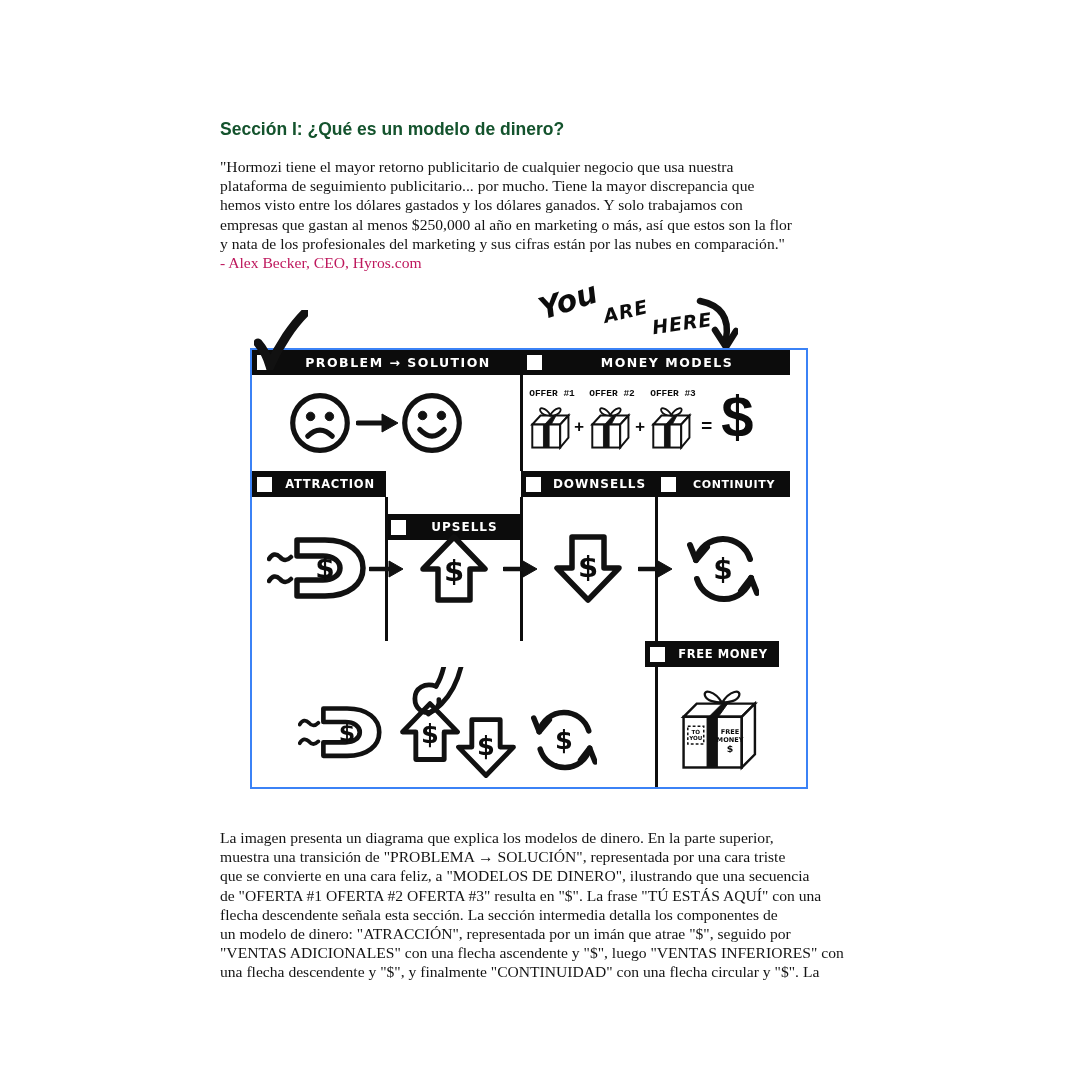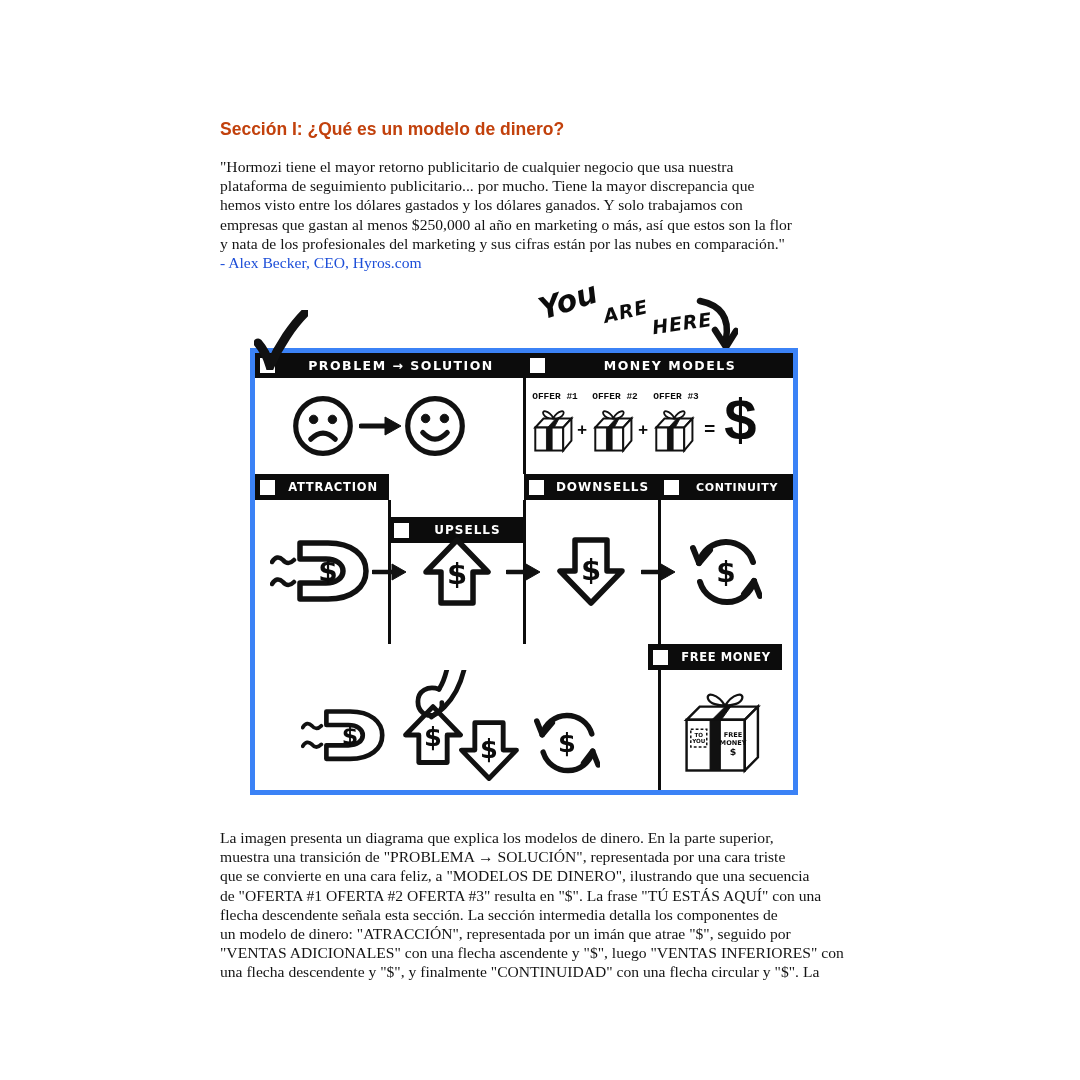--- a/index.html
+++ b/index.html
@@ -1,29 +1,29 @@
 <!DOCTYPE html>
 <html><head>
 <meta charset="utf-8">
 <style>
   html,body{margin:0;padding:0;background:#ffffff;}
   .page{position:relative;width:1080px;height:1080px;background:#fff;overflow:hidden;
         font-family:"Liberation Serif",serif;color:#1a1a1a;}
   .heading{position:absolute;left:220px;top:118px;width:680px;margin:0;
            font-family:"Liberation Sans",sans-serif;font-weight:700;font-size:17.5px;
-           color:#c2410c;line-height:22px;}
+           color:#14532d;line-height:22px;}
   .para{position:absolute;left:220px;width:672px;margin:0;font-size:15.6px;line-height:19.2px;
         white-space:pre-line;color:#141414;}
   .quote{top:157px;}
-  .attrib{position:absolute;left:220px;top:253px;font-size:15.6px;line-height:19.2px;color:#1d4ed8;}
+  .attrib{position:absolute;left:220px;top:253px;font-size:15.6px;line-height:19.2px;color:#be185d;}
   .descr{top:828px;}
 
   
   .diagram{position:absolute;left:248px;top:283px;width:548px;height:514px;}
-  .frame{position:absolute;left:2px;top:65px;width:538px;height:437px;border:5px solid #3b82f6;background:#fff;}
+  .frame{position:absolute;left:2px;top:65px;width:538px;height:437px;border:2px solid #3b82f6;background:#fff;padding-left:16px;}
   .hdr{position:absolute;background:#0c0c0c;display:flex;align-items:center;box-sizing:border-box;}
   .chk{width:19px;height:19px;background:#fff;border:2px solid #0c0c0c;margin-left:3px;flex:none;box-sizing:border-box;}
   .hdr .t{flex:1;text-align:center;color:#fff;font-family:"DejaVu Sans",sans-serif;
           font-weight:700;font-size:12.5px;letter-spacing:1.5px;white-space:nowrap;}
   .vline{position:absolute;background:#0d0d0d;width:2.5px;}
   .abs{position:absolute;}
   svg{display:block;}
   .sv *{stroke:#111;}
   .lbl{position:absolute;font-family:Liberation Mono, monospace;font-weight:700;color:#0c0c0c;
        text-align:center;white-space:nowrap;}

